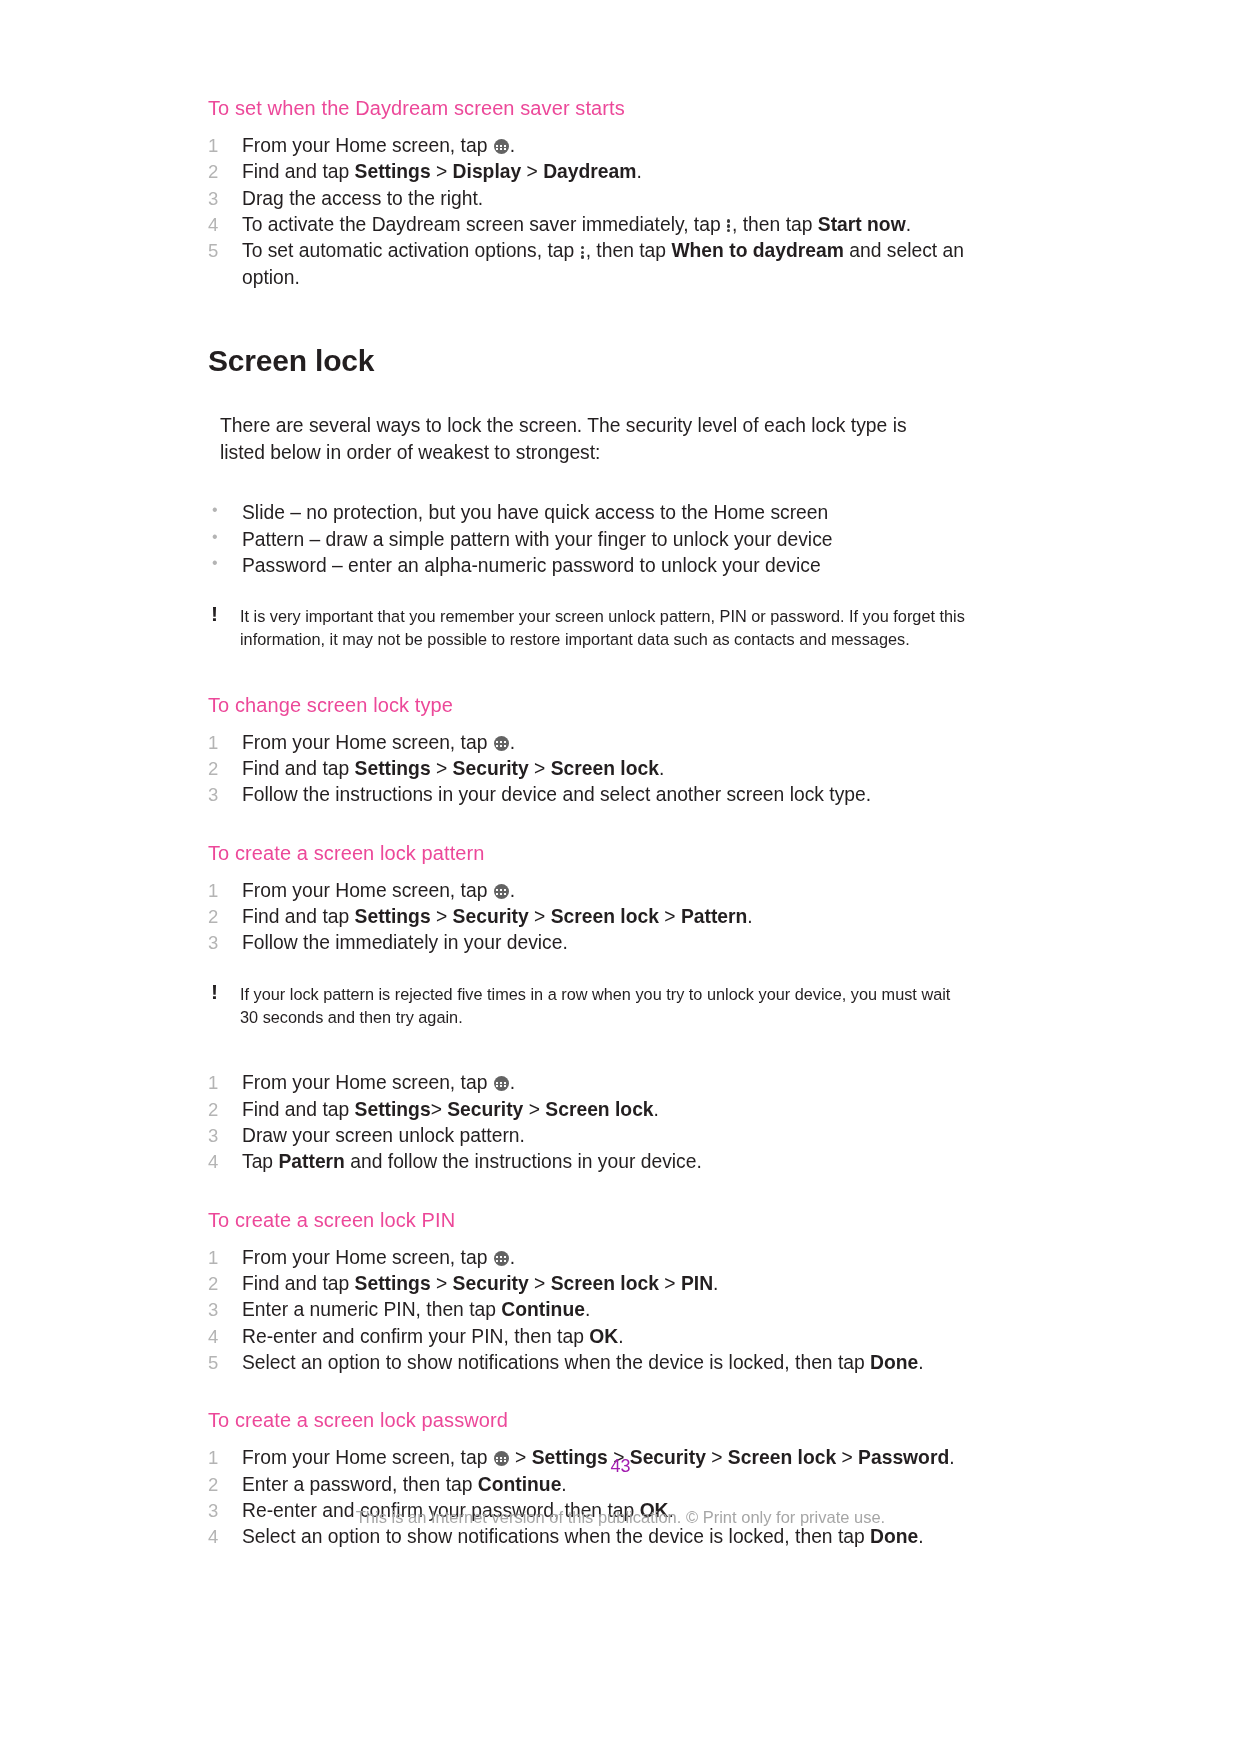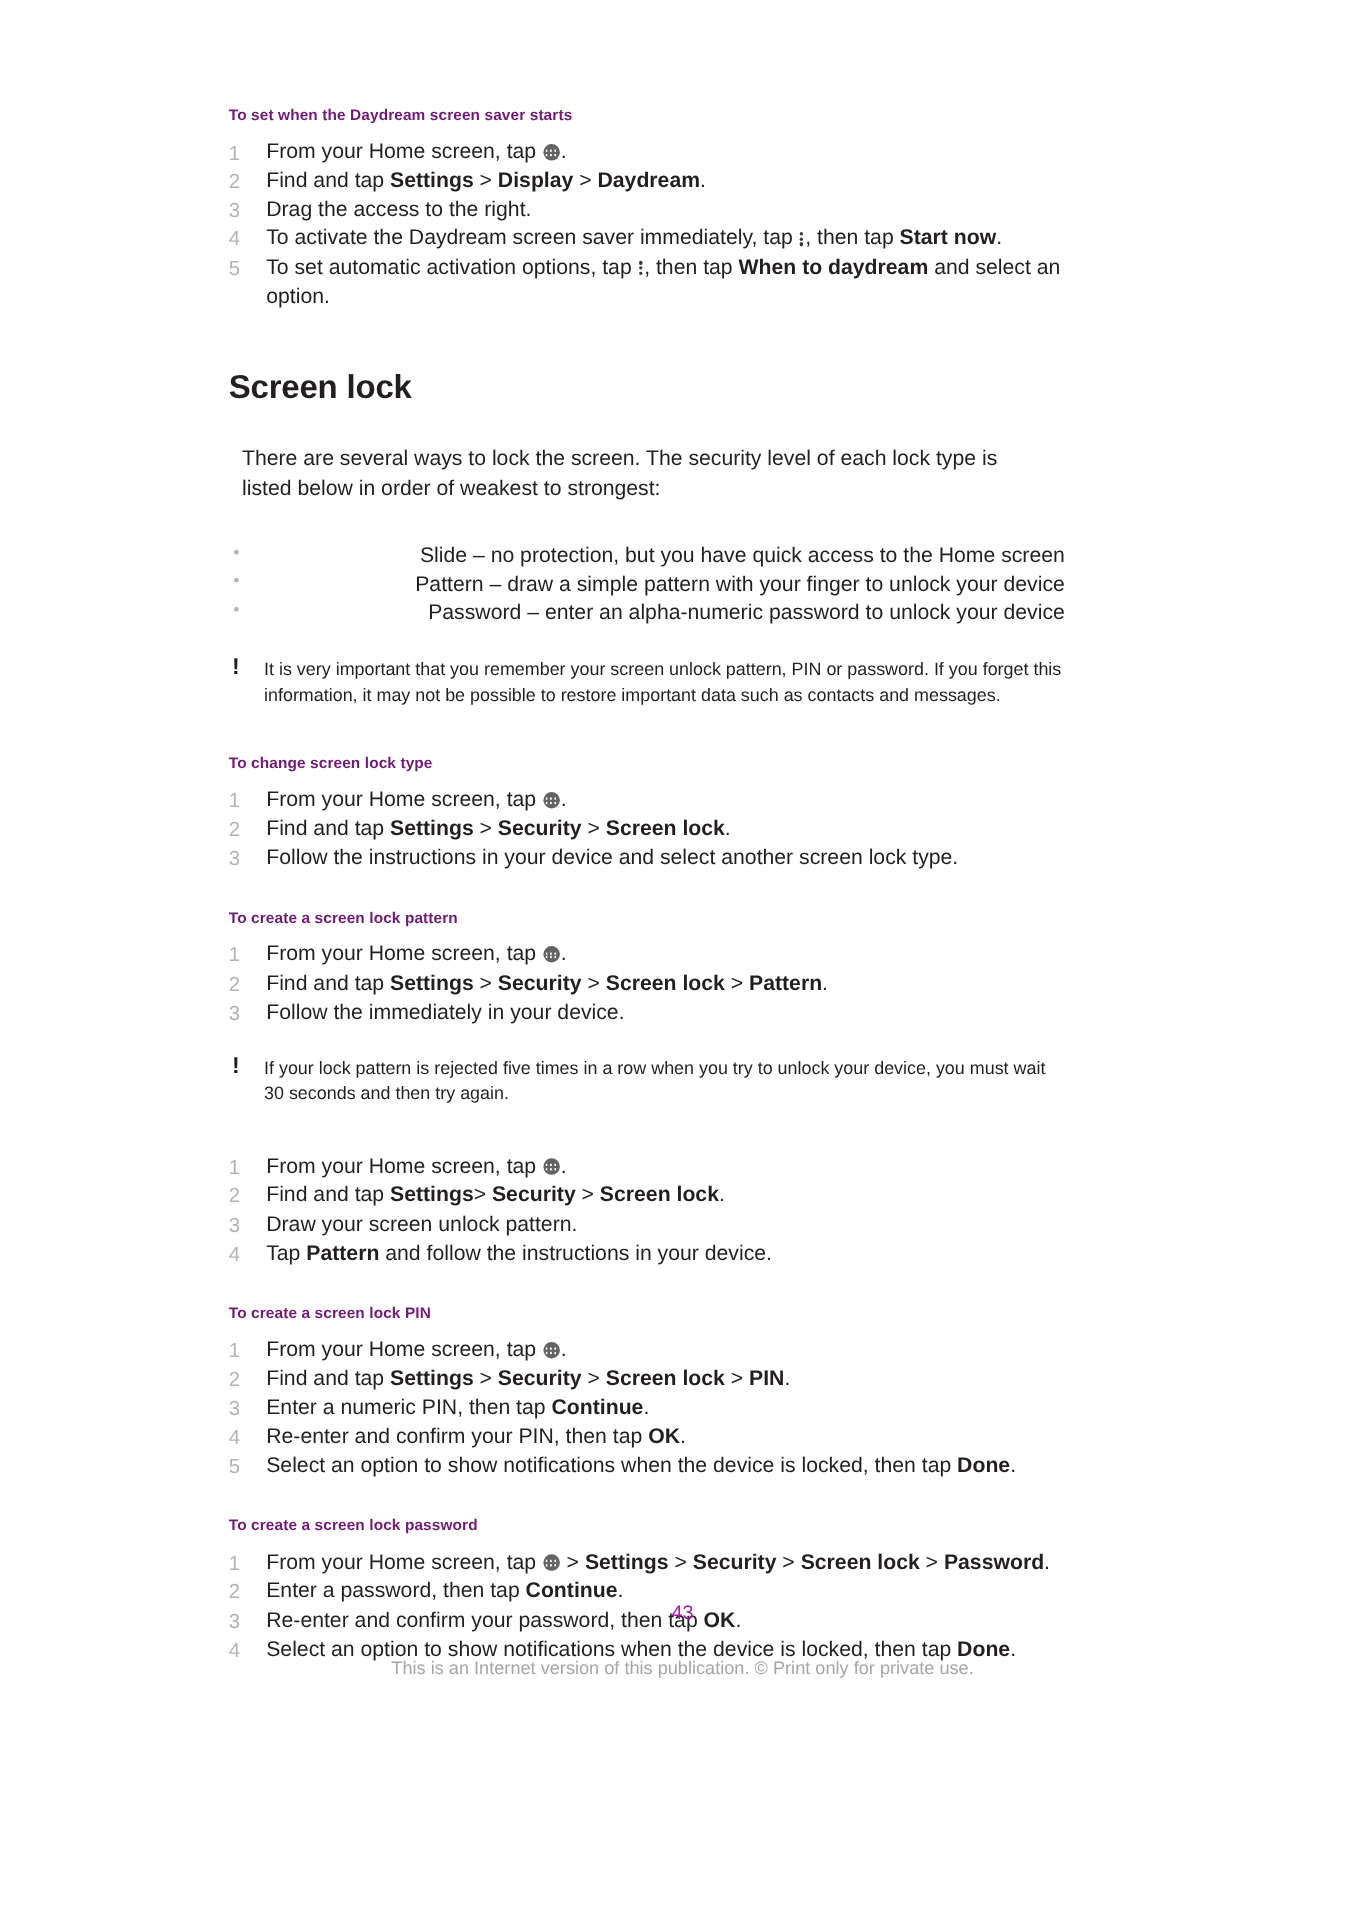--- a/index.html
+++ b/index.html
@@ -24,23 +24,23 @@
   }
   .content {
     position: absolute;
     left: 208px;
     top: 96px;
     width: 760px;
   }
 
   
   h3.sub {
-    color: #701a75;
-    font-size: 14px;
-    font-weight: 700;
+    color: #ec4899;
+    font-size: 20px;
+    font-weight: 400;
     margin: 0 0 12px 0;
     line-height: 1.25;
     letter-spacing: .1px;
   }
   h2.chapter {
     color: #231f20;
     font-size: 30px;
     font-weight: 700;
     margin: 0;
     line-height: 1.2;
@@ -83,21 +83,20 @@
     list-style: none;
     margin: 0;
     padding: 0;
   }
   ul.bullets > li {
     position: relative;
     padding-left: 34px;
     font-size: 19.3px;
     line-height: 1.365;
     color: #231f20;
-    text-align: right;
   }
   ul.bullets > li::before {
     content: "\2022";
     position: absolute;
     left: 4px;
     top: -1px;
     color: #b4b4b4;
     font-size: 16px;
   }
 

